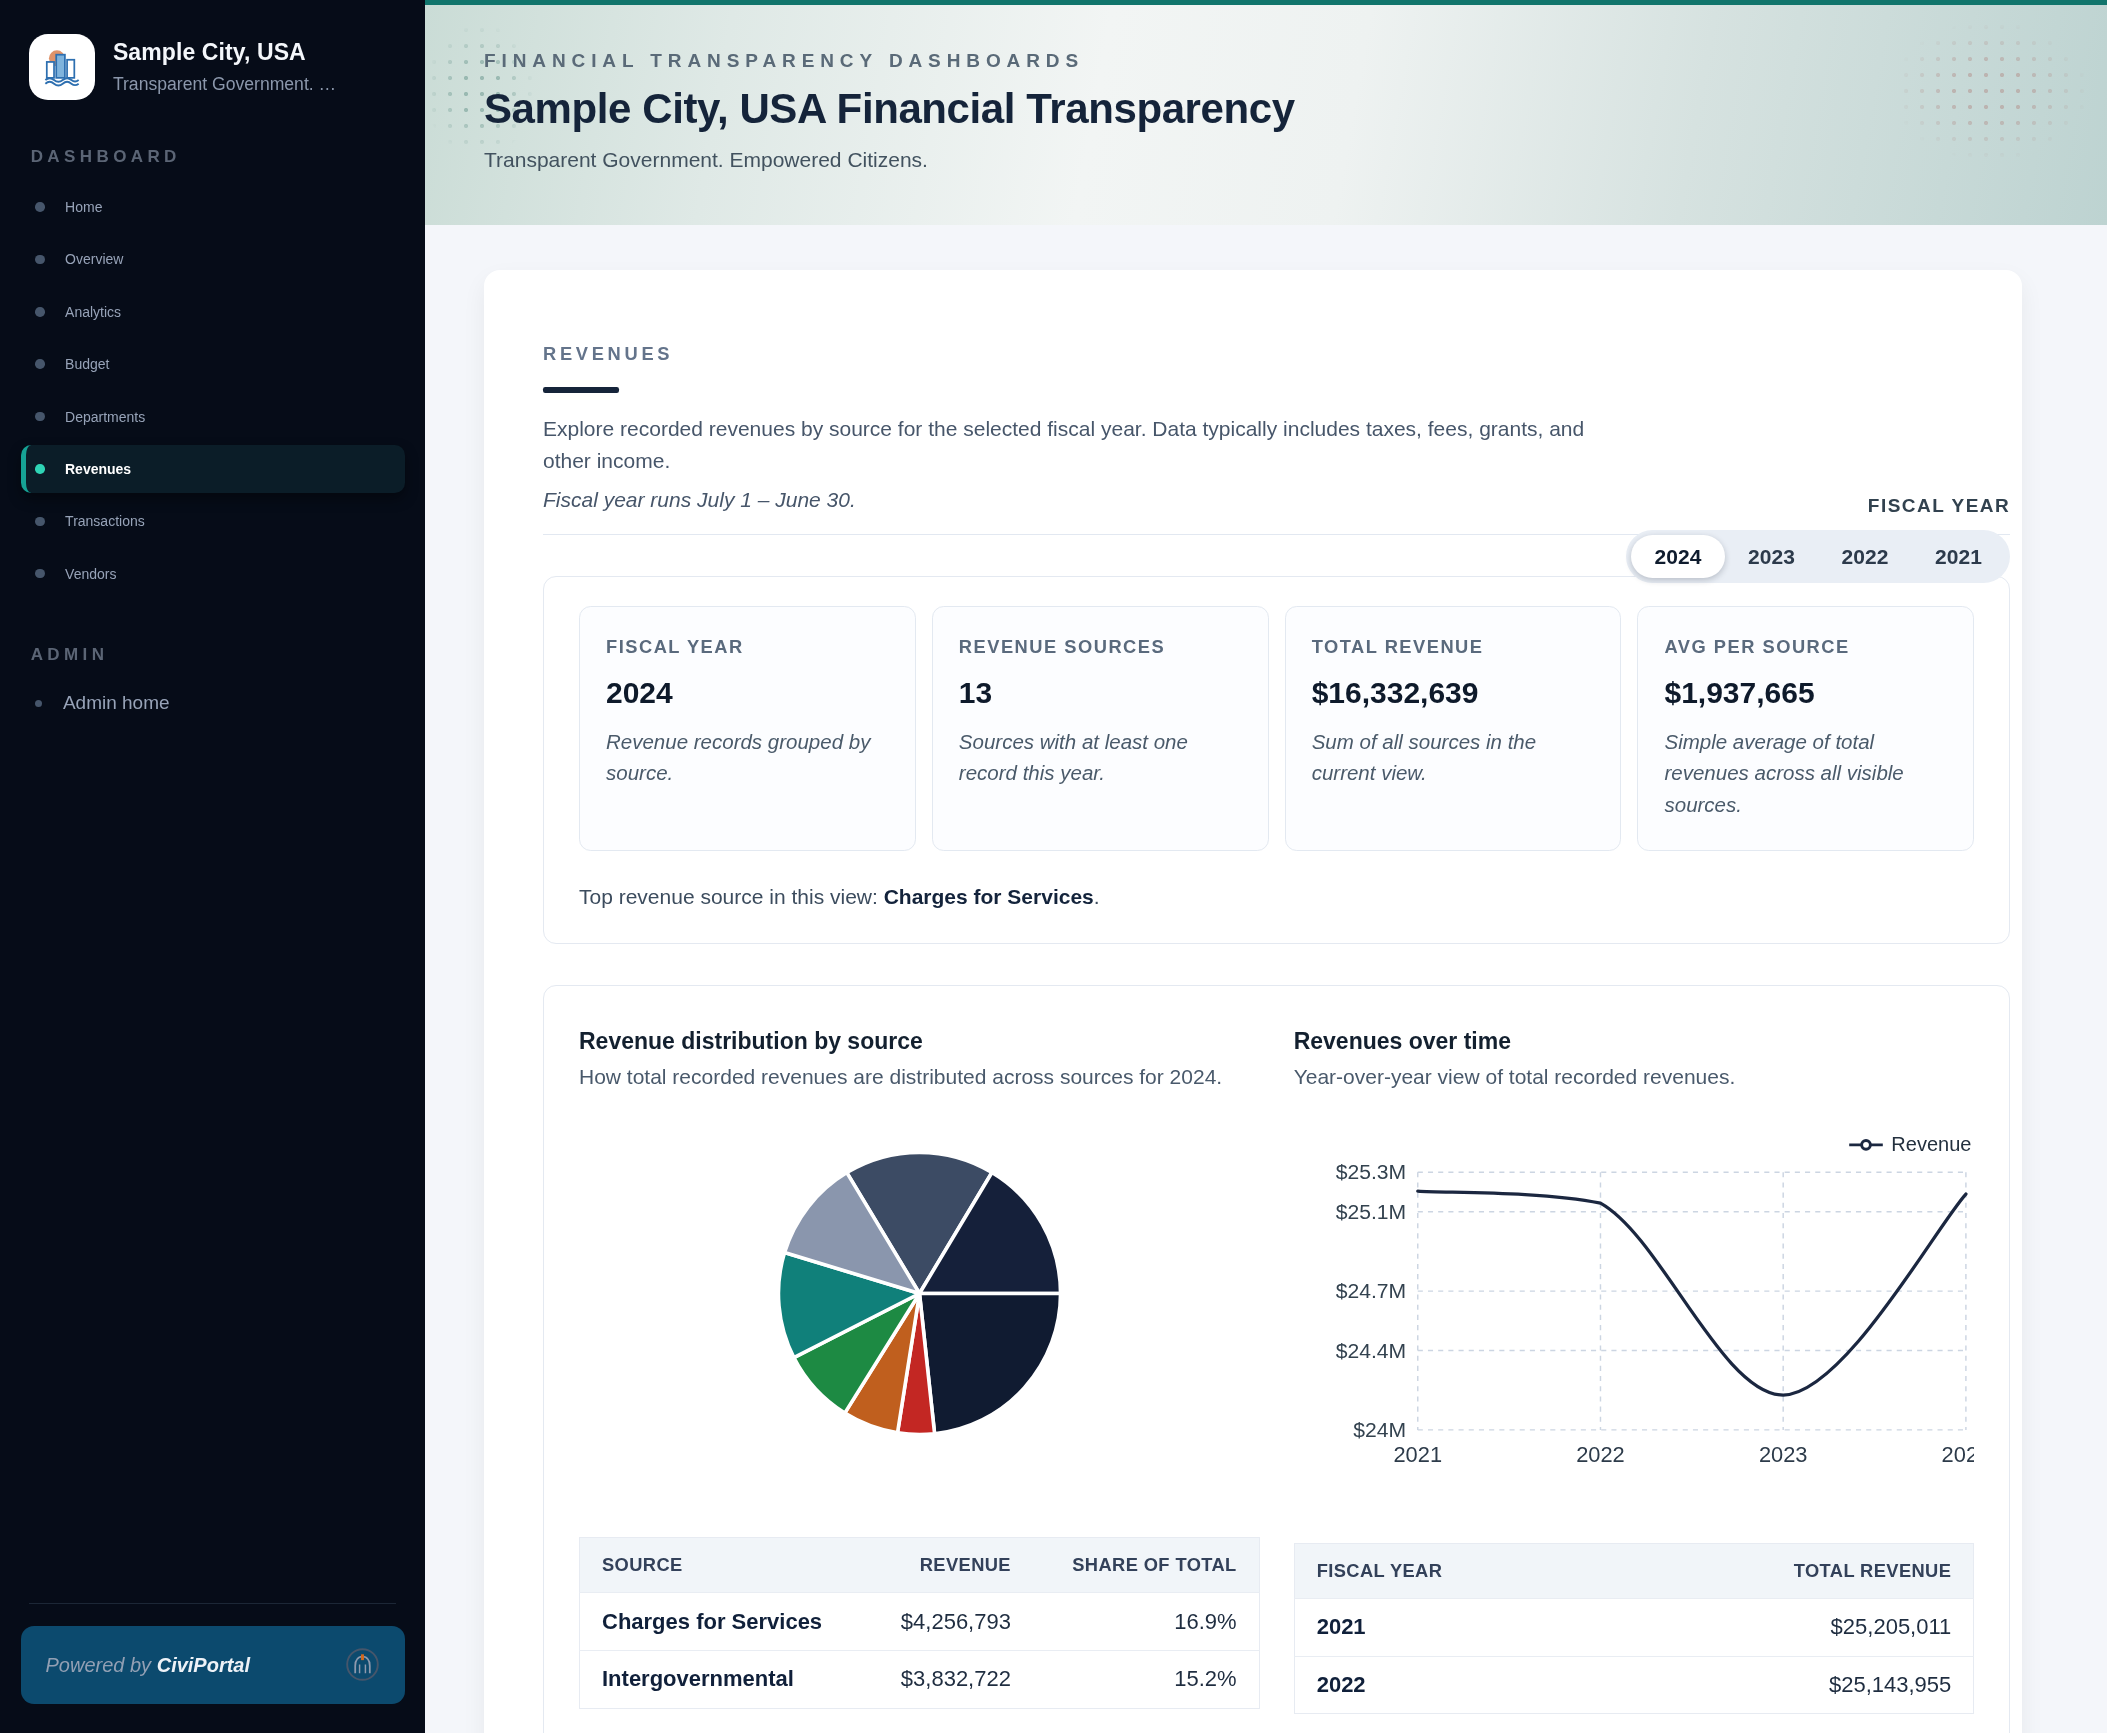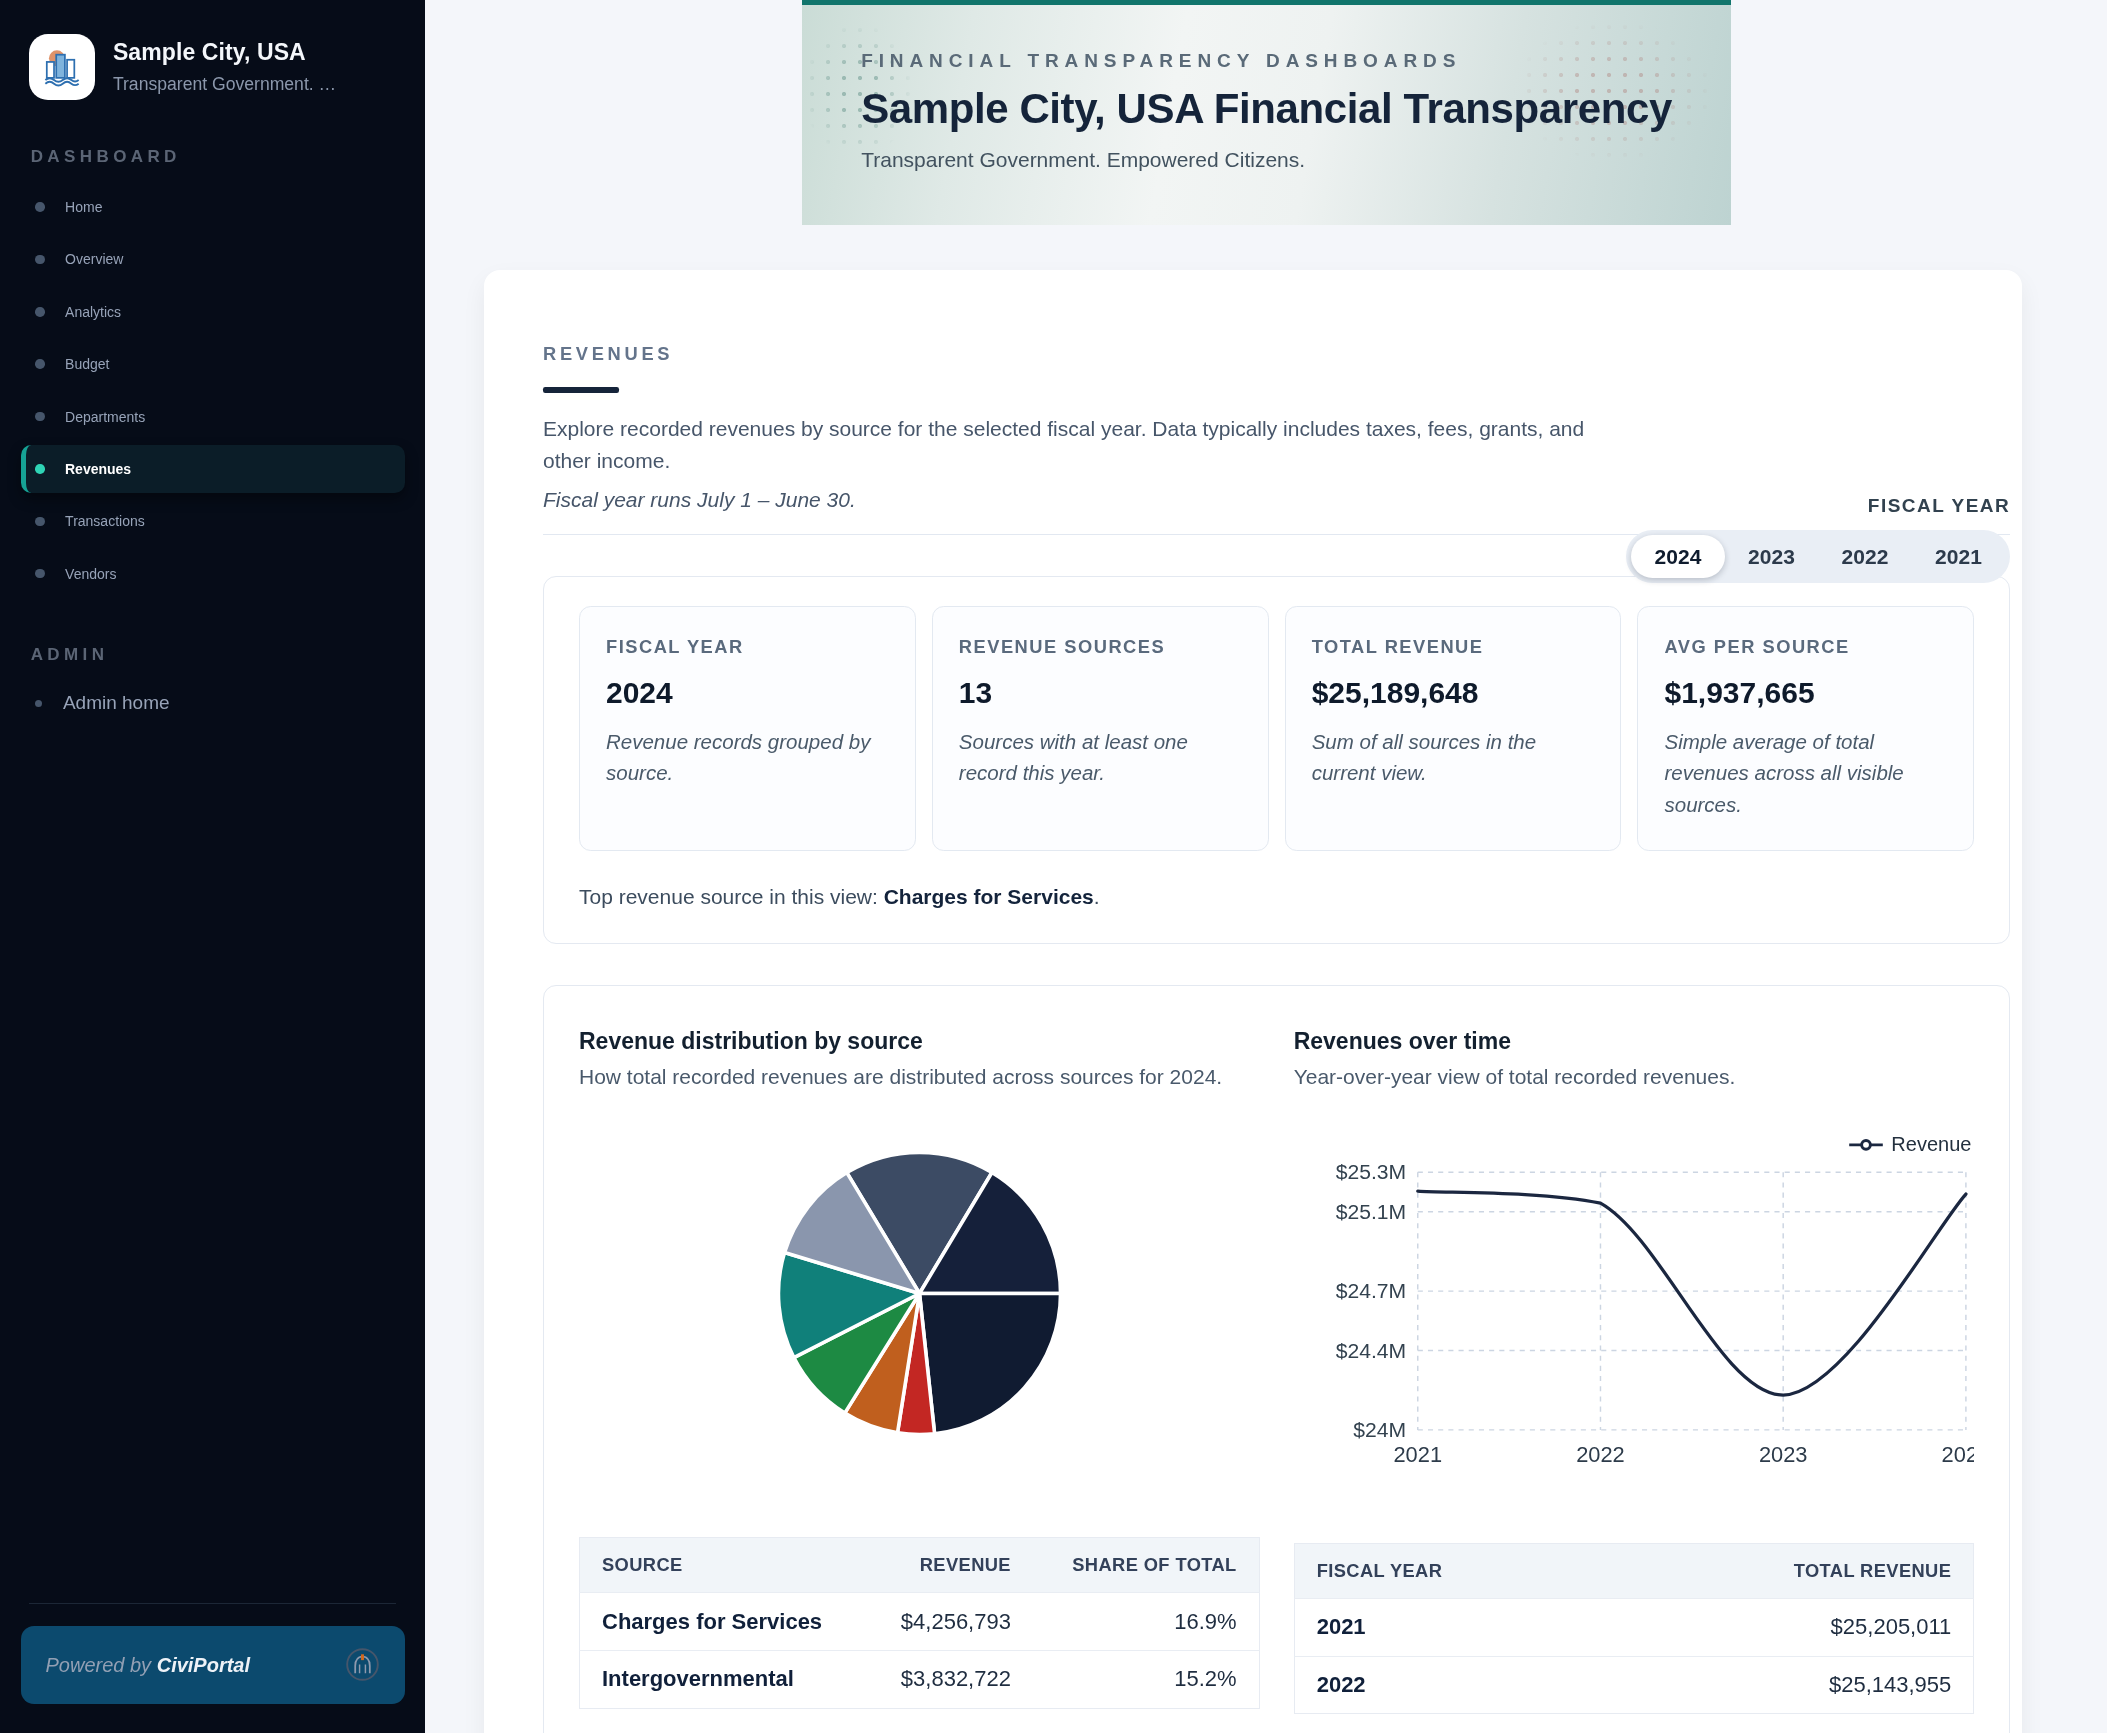--- a/index.html
+++ b/index.html
@@ -29,21 +29,21 @@
   .nav-item.small { font-size:19px; padding:11.7px 14.6px; }
   .nav-item.small .dot { width:7.3px; height:7.3px; }
   .sidebar-footer { margin-top:auto; }
   .side-divider { border-top:1.5px solid #1c2736; margin:0 8.8px 22px 8.8px; }
   .powered-card { background:#0c4a6e; border-radius:13px; padding:20.5px 25px; display:flex;
     align-items:center; justify-content:space-between; cursor:pointer;font-style:italic; }
   .powered-text { font-size:20px; color:#93a0b4; }
   .powered-text b { color:#eef2f7; font-weight:700; }
 
   
-  .main { flex:1; display:flex; flex-direction:column;align-items:center; }
+  .main { flex:1; display:flex; flex-direction:column; }
   .banner { position:relative; height:225px; flex-shrink:0;
     background:linear-gradient(100deg,#cadcd6 0%,#dfe9e6 18%,#f2f5f4 40%,#eef2f1 55%,#d6e2e0 75%,#bdd3d1 100%); }
   .topbar { position:absolute; top:0; left:0; right:0; height:5.1px; background:#11756c; }
   .dots { position:absolute; pointer-events:none;
     -webkit-mask-image:radial-gradient(closest-side, #000 30%, transparent 80%);
     mask-image:radial-gradient(closest-side, #000 30%, transparent 80%); }
   .dots-left { left:-14.6px; top:5.9px; width:139px; height:168px;
     background-image:radial-gradient(rgba(90,140,130,.45) 1.9px, transparent 2.3px);
     background-size:16px 16px; }
   .dots-right { right:-7.3px; top:2.9px; width:249px; height:176px;
@@ -232,21 +232,21 @@
               <div class="stat-value">2024</div>
               <div class="stat-desc">Revenue records grouped by source.</div>
             </div>
             <div class="stat-card">
               <div class="stat-label">REVENUE SOURCES</div>
               <div class="stat-value">13</div>
               <div class="stat-desc">Sources with at least one record this year.</div>
             </div>
             <div class="stat-card">
               <div class="stat-label">TOTAL REVENUE</div>
-              <div class="stat-value">$25,189,648</div>
+              <div class="stat-value">$16,332,639</div>
               <div class="stat-desc">Sum of all sources in the current view.</div>
             </div>
             <div class="stat-card">
               <div class="stat-label">AVG PER SOURCE</div>
               <div class="stat-value">$1,937,665</div>
               <div class="stat-desc">Simple average of total revenues across all visible sources.</div>
             </div>
           </div>
           <p class="top-source"><span>Top revenue source in this view: </span><b>Charges for Services</b><span>.</span></p>
         </section>

